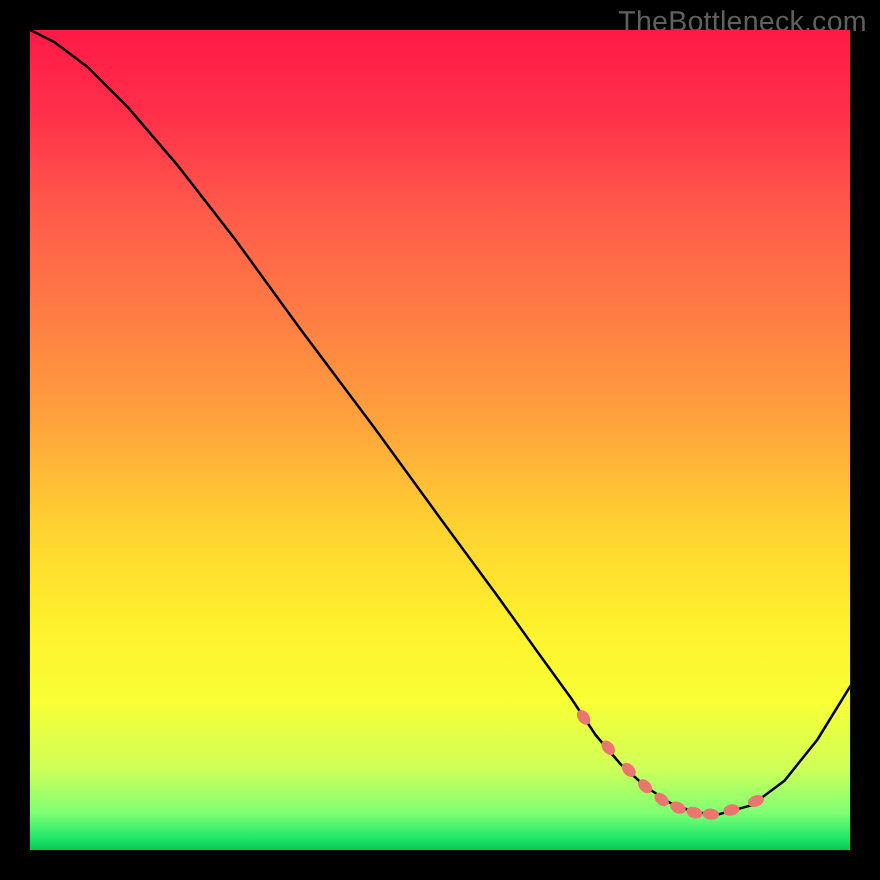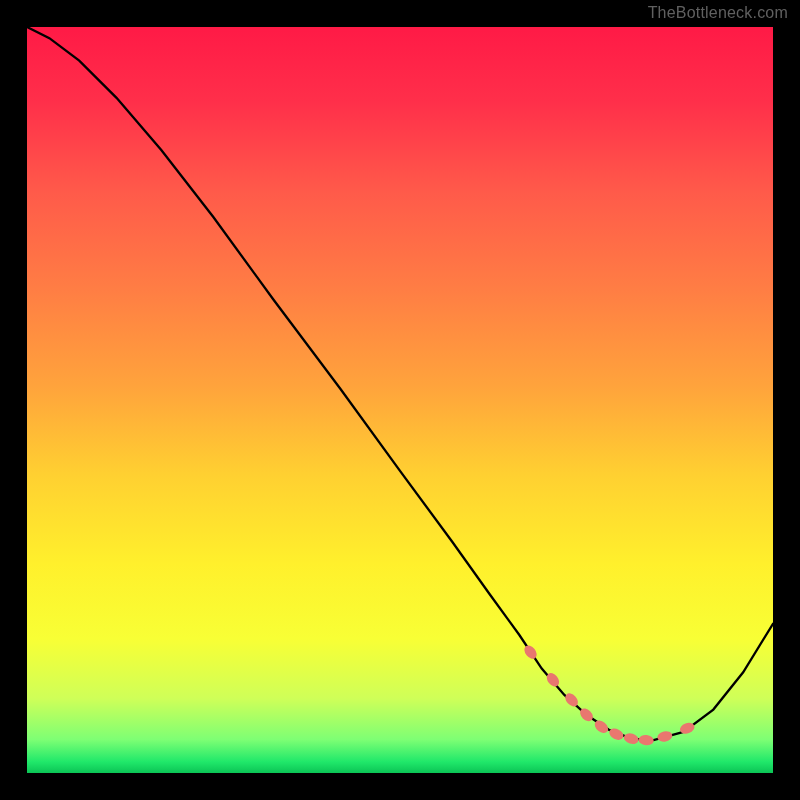--- a/index.html
+++ b/index.html
@@ -15,21 +15,21 @@
     position: relative;
     width: 800px;
     height: 800px;
     background: #000000;
   }
   .watermark {
     position: absolute;
     top: 4px;
     right: 12px;
     color: #606060;
-    font-size: 16px;
+    font-size: 26px;
     font-weight: 400;
     letter-spacing: 0.2px;
     user-select: none;
   }
   .plot-area {
     position: absolute;
     left: 27px;
     top: 27px;
     width: 746px;
     height: 746px;

